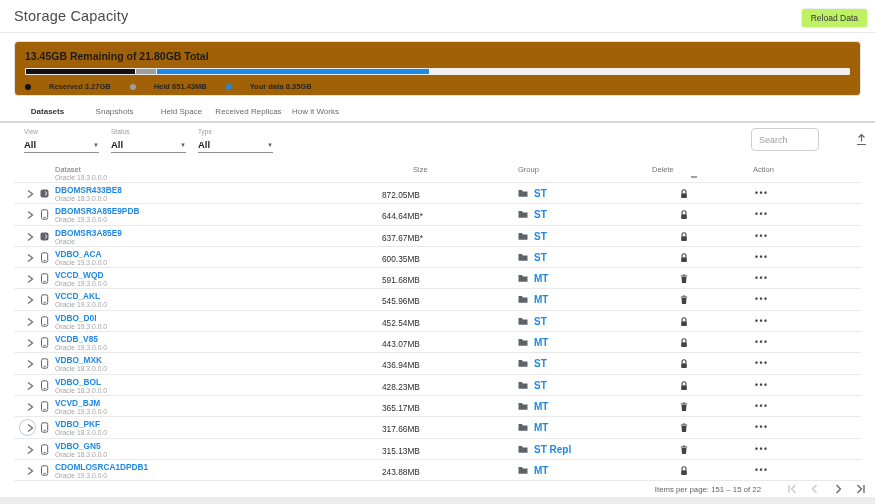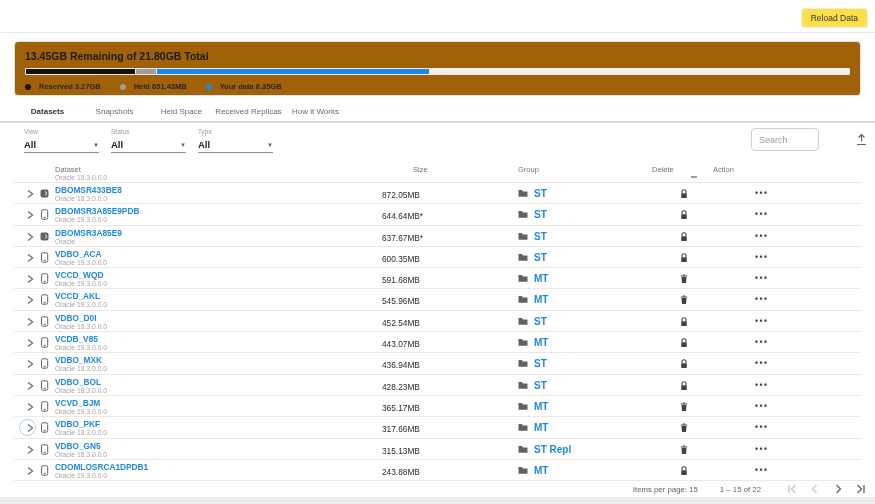--- a/index.html
+++ b/index.html
@@ -1,29 +1,29 @@
 <!DOCTYPE html>
 <html><head>
 <meta charset="utf-8">
 <style>
   * { margin:0; padding:0; box-sizing:border-box; }
   html,body { width:875px; height:504px; background:#fff; font-family:"Liberation Sans",sans-serif; position:relative; overflow:hidden; color:#212121; }
 
   
   .app-header { position:absolute; top:0; left:0; right:0; height:33px; border-bottom:1px solid #e8e8e8; background:#fff; }
   .page-title { position:absolute; left:14px; top:8px; font-size:14.5px; color:#4a4a4a; letter-spacing:.2px; }
-  .reload-btn { position:absolute; right:7px; top:8px; background:#fde047; border:1px solid #eee; border-radius:3px; padding:4px 9px; font-size:8.5px; color:#333; font-family:inherit; cursor:pointer; }
+  .reload-btn { position:absolute; right:7px; top:8px; background:#bef264; border:1px solid #eee; border-radius:3px; padding:4px 9px; font-size:8.5px; color:#333; font-family:inherit; cursor:pointer; }
 
   
   .capacity-card { position:absolute; left:14px; right:14px; top:41px; height:55px; border:1px solid #e2e2e2; border-radius:4px; padding:8px 10px; background:#a16207; }
   .capacity-summary { font-size:10.5px; font-weight:bold; color:#1b1b1b; }
   .capacity-bar { margin-top:6px; height:7px; background:#f1f1f1; border:1px solid #ececec; border-radius:1px; display:flex; overflow:hidden; }
   .capacity-bar .seg { height:100%; margin-right:1px; }
   .capacity-legend { margin-top:7px; display:flex; align-items:center; gap:19px; }
-  .legend-item { display:flex; align-items:center; gap:8px; font-size:7.5px; font-weight:bold; color:#262626; }
+  .legend-item { display:flex; align-items:center; gap:18px; font-size:7.5px; font-weight:bold; color:#262626; }
   .legend-dot { width:6px; height:6px; border-radius:50%; flex:0 0 6px; }
 
   
   .tabs { position:absolute; left:14px; top:103px; height:18px; display:flex; }
   .tab { width:67px; text-align:center; font-size:8px; color:#6b6b6b; padding-top:4px; cursor:pointer; }
   .tab.active { color:#353535; font-weight:bold; }
   .tabs-divider { position:absolute; left:0; right:0; top:121px; height:2px; background:#d9d9d9; }
 
   
   .filters { position:absolute; left:24px; top:128px; display:flex; gap:12px; }
@@ -34,21 +34,21 @@
 
   .search-wrap { position:absolute; left:751px; top:128px; width:68px; height:23px; }
   .search-input { width:100%; height:100%; border:1px solid #cfcfcf; border-radius:4px; padding:0 7px; font-size:9px; font-family:inherit; color:#333; outline:none; }
   .search-input::placeholder { color:#9e9e9e; }
   .export-btn { position:absolute; left:855px; top:133px; width:13px; height:13px; color:#5f6368; cursor:pointer; }
 
   
   .table { position:absolute; left:14px; right:14px; top:163px; }
   .thead { position:relative; height:12px; font-size:7.5px; color:#757575; }
   .thead span { position:absolute; top:2px; }
-  .h-dataset { left:41px; } .h-size { left:368px;margin-left:31px; } .h-group { left:504px; } .h-delete { left:638px; } .h-action { left:699px; }
+  .h-dataset { left:41px; } .h-size { left:368px;margin-left:31px; } .h-group { left:504px; } .h-delete { left:638px; } .h-action { left:739px; }
 
   .partial-row { position:relative; height:8px; border-bottom:1px solid #e9e9e9; overflow:hidden; }
   .partial-sub { position:absolute; left:41px; top:-1px; font-size:6.8px; color:#a5a5a5; }
   .partial-dash { position:absolute; left:677px; top:1px; width:6px; height:2px; background:#9e9e9e; }
 
   .trow { position:relative; height:21.3px; border-bottom:1px solid #e9e9e9; }
   .chev { position:absolute; left:11px; top:6px; width:10px; height:10px; color:#757575; cursor:pointer; }
   .focus-ring { position:absolute; left:5px; top:2px; width:17px; height:17px; border:1px solid #aecbe8; border-radius:50%; }
   .ticon { position:absolute; left:26px; top:5px; width:10px; height:11px; color:#5f6368; }
   .nameblk { position:absolute; left:41px; top:3px; display:flex; flex-direction:column; }
@@ -56,35 +56,36 @@
   .dssub { font-size:6.8px; color:#a5a5a5; line-height:8px; }
   .csize { position:absolute; left:368px; top:7px; font-size:8.3px; color:#2b2b2b; }
   .cgroup { position:absolute; left:504px; top:5px; display:flex; align-items:center; gap:6px; }
   .cgroup .ficon { width:10px; height:9px; color:#5f6368; }
   .grouplink { font-size:10px; font-weight:bold; color:#1e88e5; text-decoration:none; cursor:pointer; }
   .cdelete { position:absolute; left:663px; top:6px; width:14px; height:10px; text-align:center; color:#424242; cursor:pointer; }
   .caction { position:absolute; left:741px; top:5px; font-size:8.5px; font-weight:bold; color:#424242; letter-spacing:1.5px; cursor:pointer; }
 
   
   .pagination { position:absolute; left:14px; right:9px; top:481px; height:16px; display:flex; justify-content:flex-end; align-items:center; font-size:7.8px; color:#5f6368; }
-  .pg-label { margin-right:22px; }
+  .pg-label { }
   .pg-range { margin-right:26px; }
   .pg-nav { display:flex; align-items:center; gap:13px; }
   .pg-btn { width:10px; height:10px; cursor:pointer; }
   .pg-btn.disabled { color:#c6c6c6; cursor:default; }
   .pg-btn.enabled { color:#5f6368; }
 
   .footer-strip { position:absolute; left:0; right:0; bottom:0; height:7px; background:#ececec; }
 
   svg { display:block; width:100%; height:100%; }
 </style>
 </head>
 <body>
 
 <div class="app-header">
+  <div class="page-title">Storage Capacity</div>
   <button class="reload-btn">Reload Data</button>
 </div>
 
 <div class="capacity-card">
   <div class="capacity-summary">13.45GB Remaining of 21.80GB Total</div>
   <div class="capacity-bar">
       <div class="seg" style="width:13.2%;background:#111111"></div>
       <div class="seg" style="width:2.5%;background:#9e9e9e"></div>
       <div class="seg" style="width:33%;background:#1e88e5"></div>
     </div>

